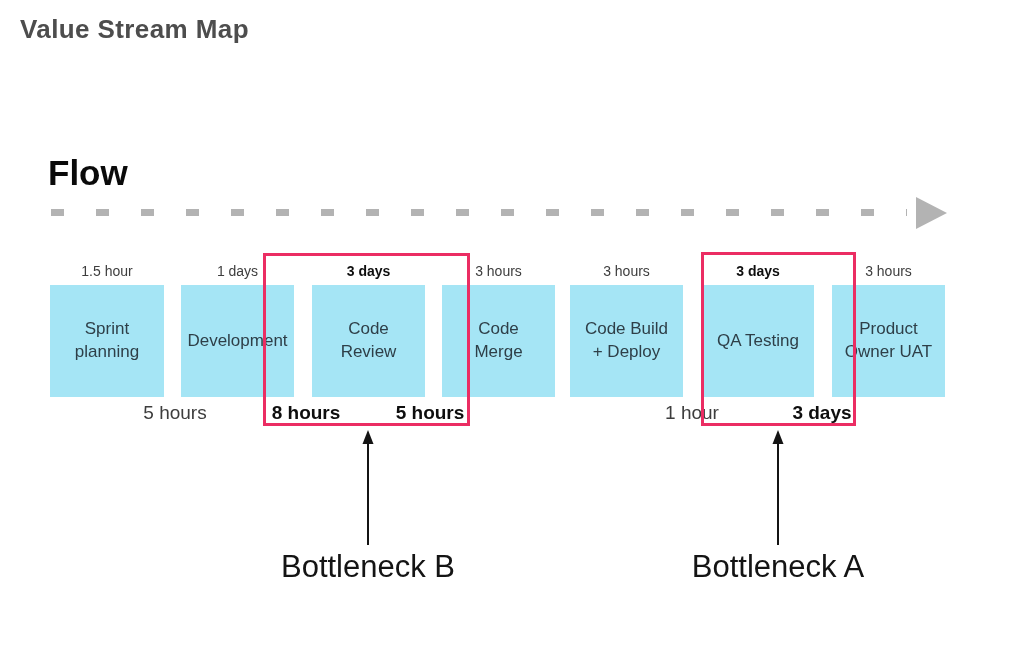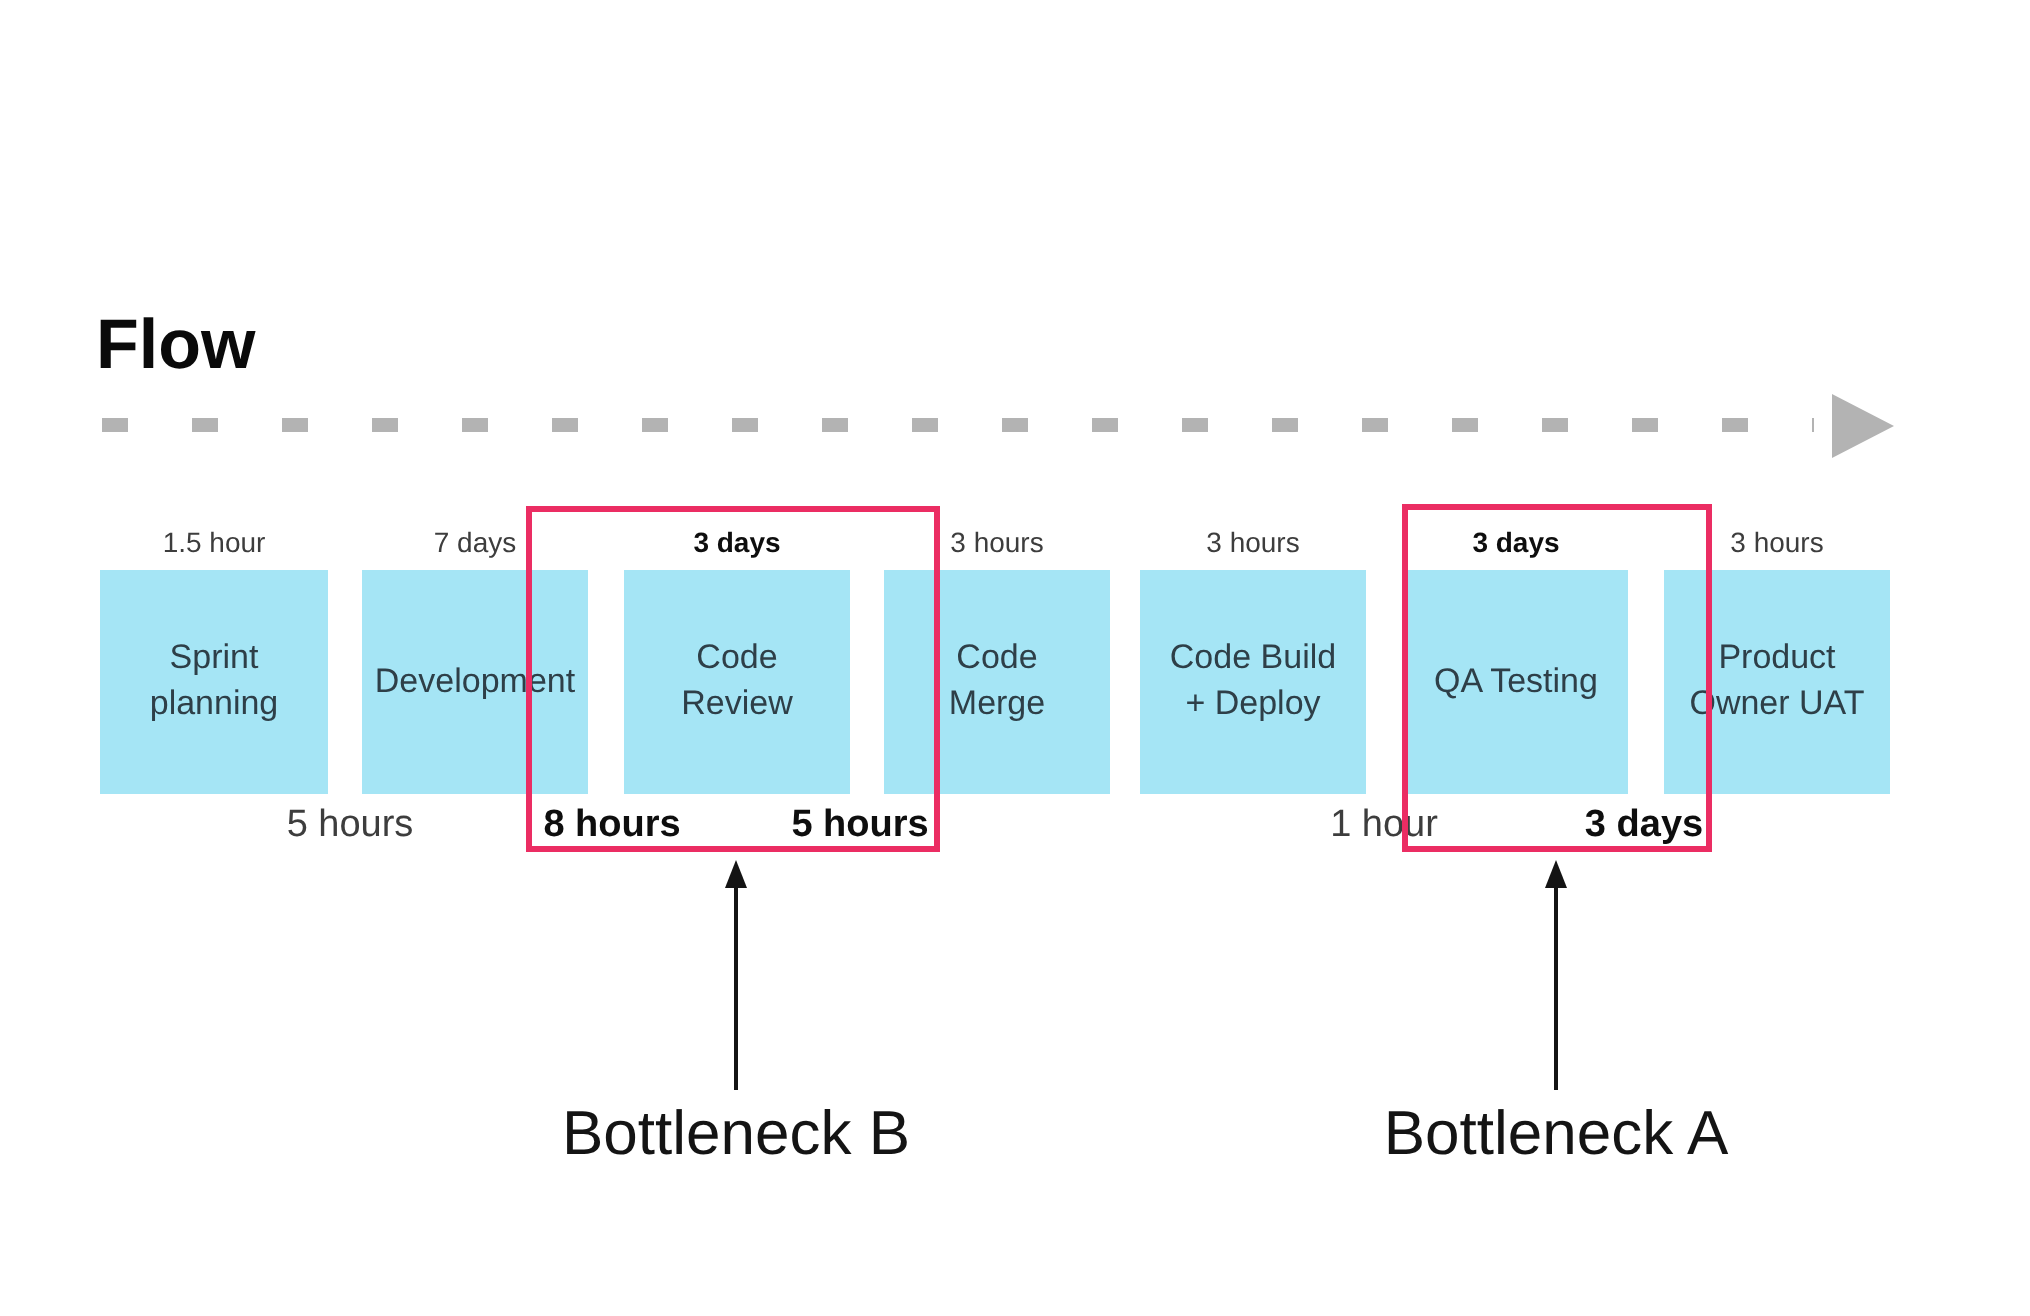--- a/index.html
+++ b/index.html
@@ -81,27 +81,28 @@
     font-size:31px; color:var(--bottleneck-label-text, #141414);
     white-space:nowrap; z-index:4;
   }
   .bl-b { left:368px; } .bl-a { left:778px; }
 </style>
 </head>
 <body>
 
 <div id="canvas">
 
+  <div class="title">Value Stream Map</div>
 
   <div class="flow-heading">Flow</div>
   <div class="flow-dashes"></div>
   <div class="flow-arrowhead"></div>
 
   <div class="ptime x0">1.5 hour</div>
-  <div class="ptime x1">7 days</div>
+  <div class="ptime x1">1 days</div>
   <div class="ptime x2 bold">3 days</div>
   <div class="ptime x3">3 hours</div>
   <div class="ptime x4">3 hours</div>
   <div class="ptime x5 bold">3 days</div>
   <div class="ptime x6">3 hours</div>
 
   <div class="stage x1">Development</div>
   <div class="stage x0">Sprint
 planning</div>
   <div class="stage x2">Code

